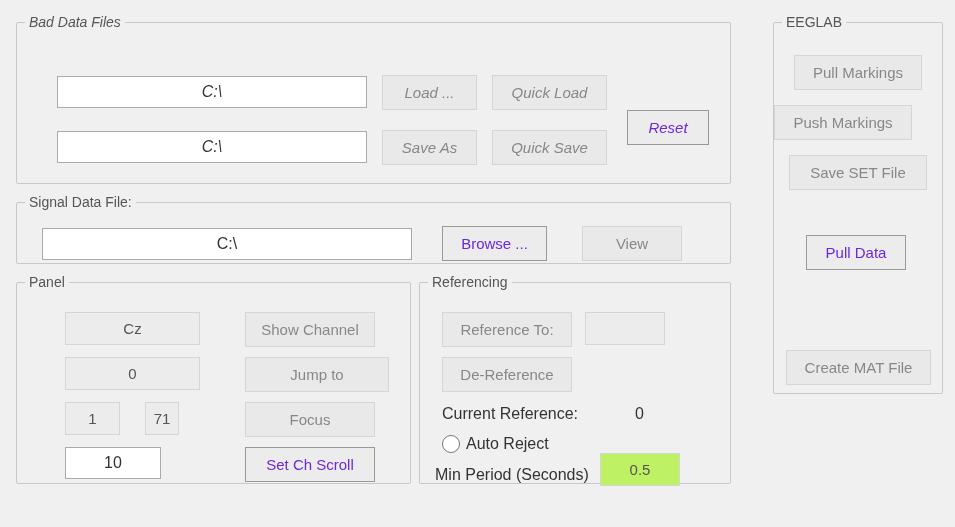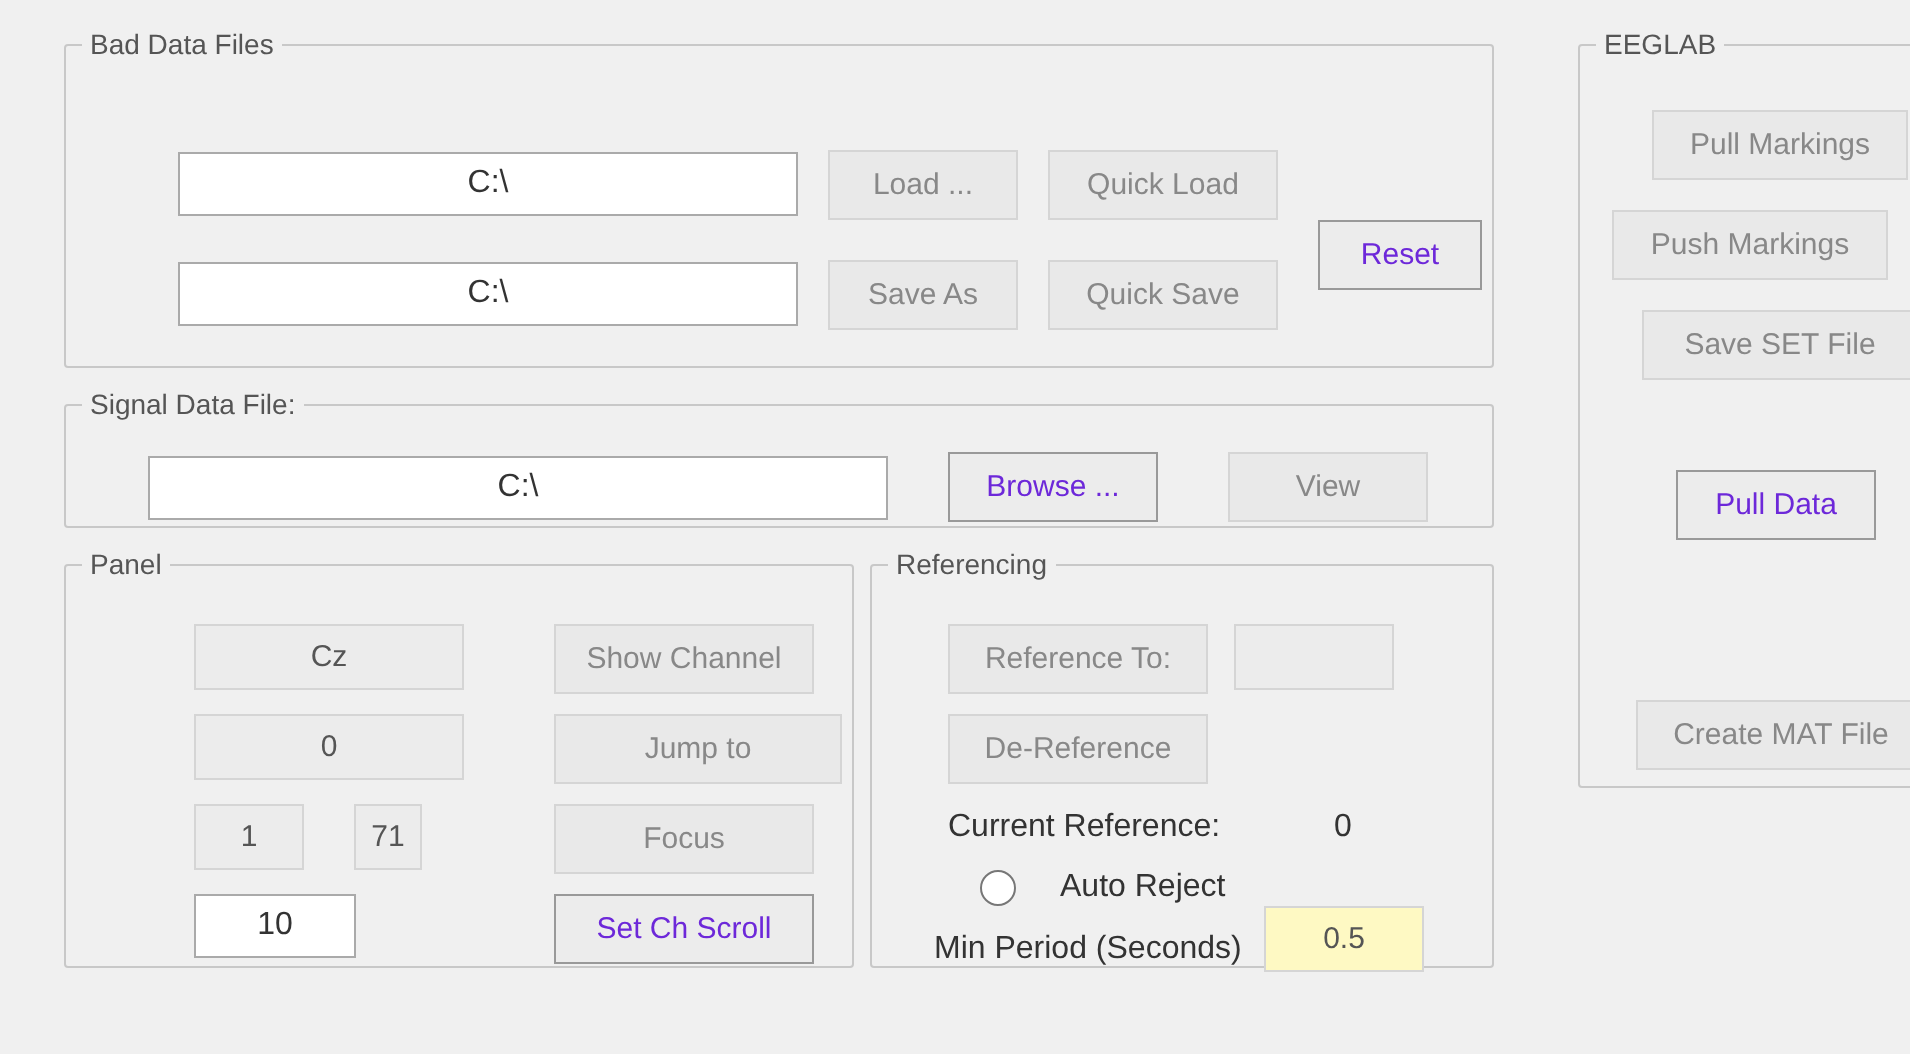--- a/index.html
+++ b/index.html
@@ -1,15 +1,15 @@
 <!DOCTYPE html>
 <html><head>
 <meta charset="utf-8">
 <style>
-  * { box-sizing: border-box; margin-left: 16px; }
+  * { box-sizing: border-box; }
   body {
     margin: 0;
     padding: 8px;
     width: 955px;
     height: 527px;
     background: #f0f0f0;
     font-family: Arial, sans-serif;
     font-size: 15px;
     color: #333;
     position: relative;
@@ -60,21 +60,21 @@
     color:#555;
   }
   .radio {
     width: 18px; height: 18px; border:1.5px solid #777; border-radius:50%;
     display:inline-block; vertical-align:middle; margin-right:6px; background:#fff;
   }
 </style>
 </head>
 <body>
 
-<fieldset style="left:16px; top:14px; width:715px; height:170px;">
+<fieldset style="left:16px; top:14px; width:715px; height:170px;font-style:italic;">
   <legend>Bad Data Files</legend>
 
   <div class="txt" style="position:absolute; left:40px; top:46px; width:310px;">C:\</div>
   <div class="btn btn-dim" style="position:absolute; left:365px; top:45px; width:95px;">Load ...</div>
   <div class="btn btn-dim" style="position:absolute; left:475px; top:45px; width:115px;">Quick Load</div>
 
   <div class="txt" style="position:absolute; left:40px; top:101px; width:310px;">C:\</div>
   <div class="btn btn-dim" style="position:absolute; left:365px; top:100px; width:95px;">Save As</div>
   <div class="btn btn-dim" style="position:absolute; left:475px; top:100px; width:115px;">Quick Save</div>
 
@@ -94,42 +94,42 @@
   <div class="field" style="position:absolute; left:48px; top:22px; width:135px;text-align:center;">Cz</div>
   <div class="btn btn-dim" style="position:absolute; left:228px; top:22px; width:130px;">Show Channel</div>
 
   <div class="field" style="position:absolute; left:48px; top:67px; width:135px;">0</div>
   <div class="btn btn-dim" style="position:absolute; left:228px; top:67px; width:144px;">Jump to</div>
 
   <div class="field" style="position:absolute; left:48px; top:112px; width:55px;">1</div>
   <div class="field" style="position:absolute; left:128px; top:112px; width:34px;">71</div>
   <div class="btn btn-dim" style="position:absolute; left:228px; top:112px; width:130px;">Focus</div>
 
-  <div class="txt" style="position:absolute; left:48px; top:157px; width:81px;">10</div>
+  <div class="txt" style="position:absolute; left:48px; top:157px; width:96px;">10</div>
   <div class="btn btn-strong" style="position:absolute; left:228px; top:157px; width:130px;">Set Ch Scroll</div>
 </fieldset>
 
 <fieldset style="left:419px; top:274px; width:312px; height:210px;">
   <legend>Referencing</legend>
 
   <div class="btn btn-dim" style="position:absolute; left:22px; top:22px; width:130px;">Reference To:</div>
   <div class="field" style="position:absolute; left:165px; top:22px; width:80px;"></div>
 
   <div class="btn btn-dim" style="position:absolute; left:22px; top:67px; width:130px;">De-Reference</div>
 
   <div style="position:absolute; left:22px; top:115px; font-size:16px;">Current Reference:</div>
   <div style="position:absolute; left:215px; top:115px; font-size:16px;">0</div>
 
   <div style="position:absolute; left:22px; top:145px; display:flex; align-items:center;">
     <span class="radio"></span>
     <span style="font-size:16px;">Auto Reject</span>
   </div>
 
   <div style="position:absolute; left:15px; top:176px; font-size:16px;">Min Period (Seconds)</div>
-  <div class="field" style="position:absolute; left:180px; top:163px; width:80px; background:#fef9c3;">0.5</div>
+  <div class="field" style="position:absolute; left:180px; top:163px; width:80px; background:#bef264;">0.5</div>
 </fieldset>
 
 <fieldset style="left:773px; top:14px; width:170px; height:380px;">
   <legend>EEGLAB</legend>
 
   <div class="btn btn-dim" style="position:absolute; left:20px; top:25px; width:128px;">Pull Markings</div>
   <div class="btn btn-dim" style="position:absolute; left:0; top:75px; width:138px;">Push Markings</div>
   <div class="btn btn-dim" style="position:absolute; left:15px; top:125px; width:138px;">Save SET File</div>
 
   <div class="btn btn-strong" style="position:absolute; left:32px; top:205px; width:100px;">Pull Data</div>

